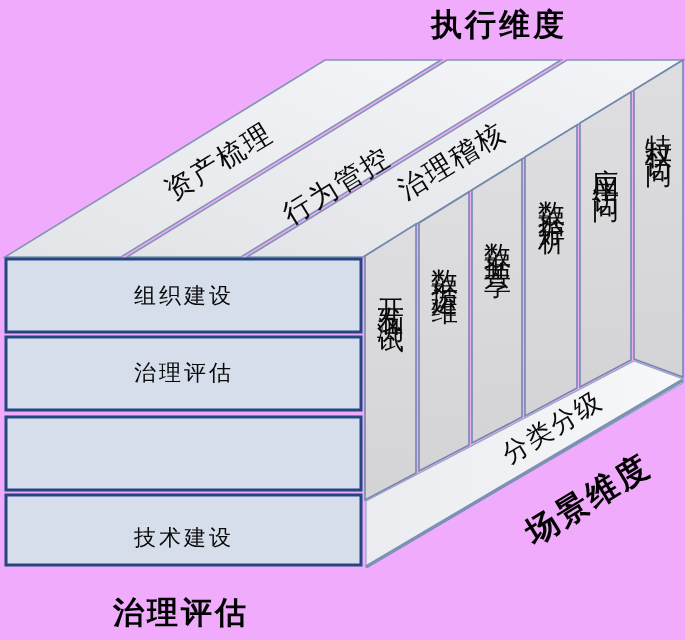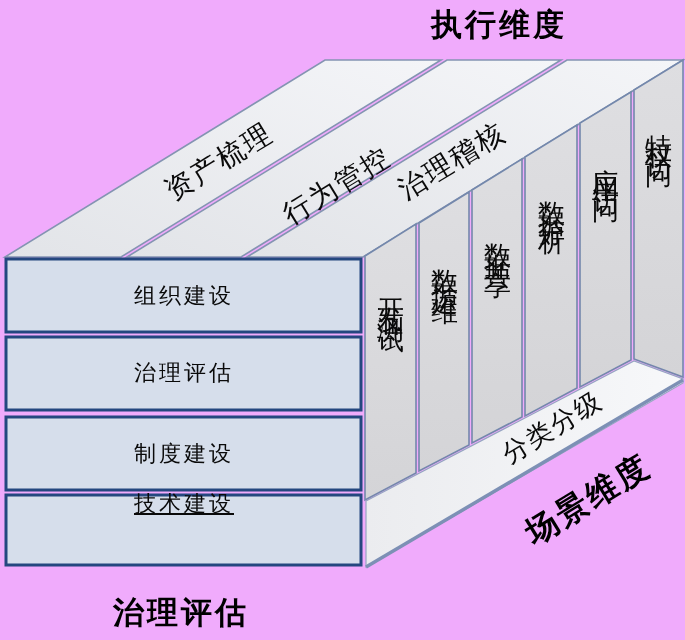--- a/index.html
+++ b/index.html
@@ -70,22 +70,21 @@
   <div class="lbl title" style="left:499px;top:24px;">执行维度</div>
   <div class="lbl title" style="left:181px;top:612px;">治理评估</div>
   <div class="lbl rot title scene-title" style="left:588px;top:499px;">场景维度</div>
 
   <div class="lbl rot" style="left:219px;top:162px;">资产梳理</div>
   <div class="lbl rot" style="left:337px;top:186px;">行为管控</div>
   <div class="lbl rot" style="left:452px;top:161px;">治理稽核</div>
 
   <div class="lbl row-lbl" style="left:184px;top:296px;">组织建设</div>
   <div class="lbl row-lbl" style="left:184px;top:373px;text-align:right;">治理评估</div>
-  <div class="lbl row-lbl" style="left:184px;top:454px;">制度建设</div>
-  <div class="lbl row-lbl" style="left:184px;top:504px;text-decoration:underline;">技术建设</div>
+  <div class="lbl row-lbl" style="left:184px;top:538px;">技术建设</div>
 
   <div class="vtext" style="left:390px;top:277px;">开发测试</div>
   <div class="vtext" style="left:444px;top:248px;">数据运维</div>
   <div class="vtext" style="left:497px;top:222px;">数据共享</div>
   <div class="vtext" style="left:551px;top:180px;">数据分析</div>
   <div class="vtext" style="left:605px;top:147px;">应用访问</div>
   <div class="vtext" style="left:658px;top:112px;">特权访问</div>
 
   <div class="lbl rot floor-lbl" style="left:552px;top:427px;">分类分级</div>
 

